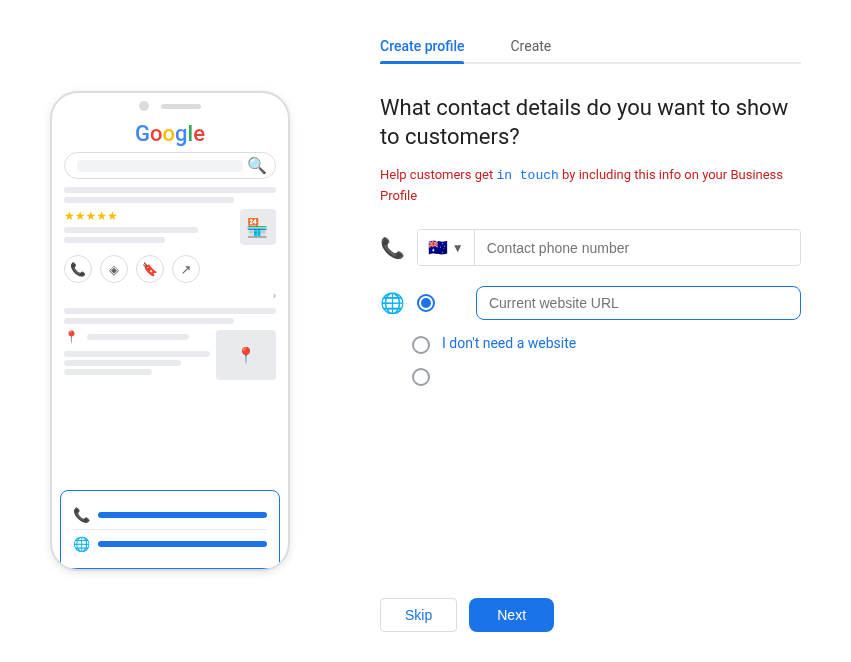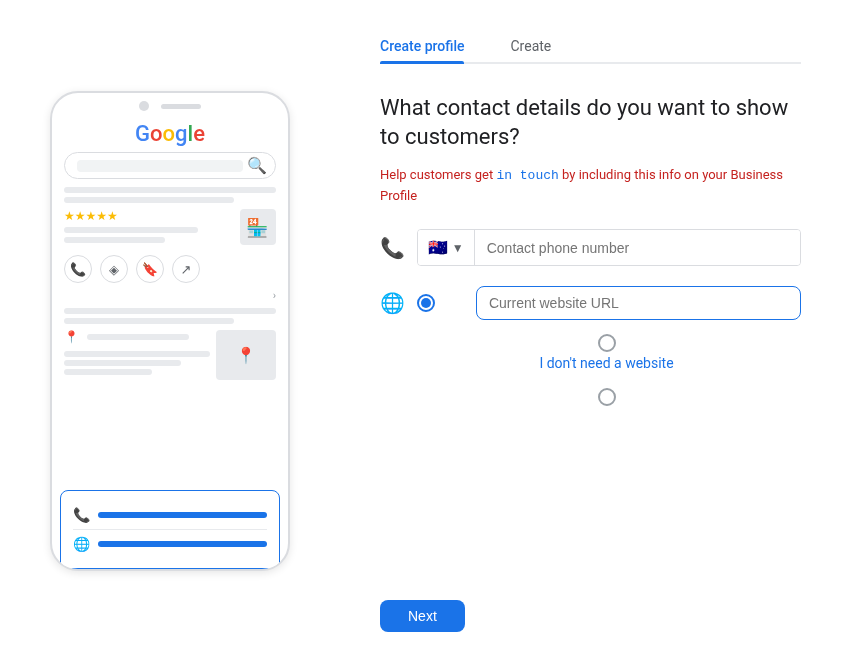--- a/index.html
+++ b/index.html
@@ -382,24 +382,23 @@
       border-radius: 8px;
       padding: 8px 12px;
       font-size: 14px;
       color: #000000;
       outline: none;
       margin-left: 29px;
     }
 
     .option-row {
       display: flex;
-      align-items: center;
-      gap: 2px;
+      align-items: flex-end;
+      gap: 12px;
       margin-left: 32px;
-      flex-direction: column;
     }
 
     .option-text {
       font-size: 14px;
       color: #1a73e8;
       line-height: 1.4;
     }
 
     .option-subtext {
       font-size: 14px;
@@ -562,15 +561,16 @@
     </div>
 
     <div class="option-row">
       <div class="radio-btn-empty"></div>
     </div>
   </div>
 
   <div class="spacer"></div>
 
   <div class="footer-buttons">
+    <button class="skip-btn">Skip</button>
     <button class="next-btn">Next</button>
   </div>
 </div>
 
 </body></html>

